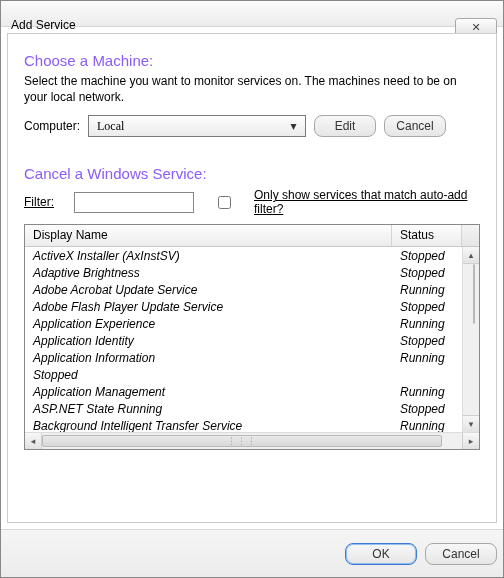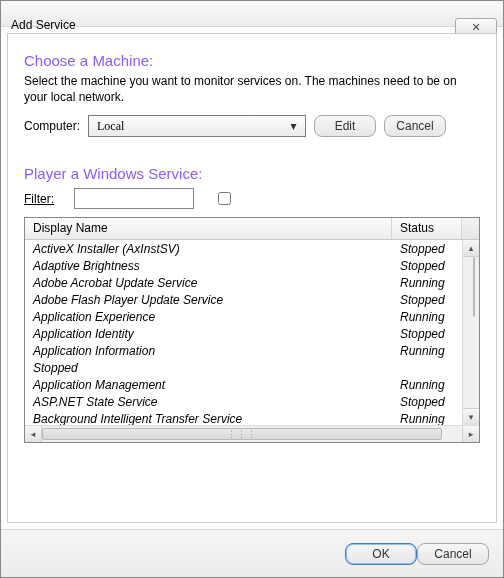--- a/index.html
+++ b/index.html
@@ -149,21 +149,21 @@
   }
   .hscroll .hthumb .grip{
     position:absolute; left:50%; top:50%; transform:translate(-50%,-50%);
     color:#999; font-size:9px; letter-spacing:1px;
   }
   .footer {
     position:absolute; left:0; right:0; bottom:0; height:48px;
     border-top:1px solid #d7d7d7;
     background: linear-gradient(to bottom,#f5f5f5,#ececec);
     display:flex; align-items:center; justify-content:flex-end;
-    padding:0 14px;
+    gap:8px; padding:0 6px;
   }
   .footer .btn.primary {
     border:1px solid #3b7bd1;
     box-shadow: inset 0 0 0 1px rgba(120,180,240,0.8);
     min-width:72px;
   }
   .footer .btn { min-width:72px; }
 </style>
 </head>
 <body>
@@ -187,26 +187,27 @@
       <span class="arrow">▾</span>
     </div>
     <div class="btn">
         <span>Edit</span>
       </div>
     <div class="btn">
         <span>Cancel</span>
       </div>
   </div>
 
-  <div class="section-title">Player a Windows Service:</div>
+  <div class="section-title">Cancel a Windows Service:</div>
 
   <div class="filter-row">
     <span class="lbl">Filter:</span>
     <input class="text-input" type="text" value="" style="">
     <input type="checkbox" class="chk" style="">
+    <span class="lbl">Only show services that match auto-add filter?</span>
   </div>
 
   <div class="grid">
     <div class="grid-header">
       <div class="gh col-name"><span>Display Name</span></div>
       <div class="gh col-status"><span>Status</span></div>
       <div class="gh col-scroll"></div>
     </div>
     <div class="grid-body-wrap">
       <div class="grid-body" id="grid-body">
@@ -239,21 +240,21 @@
             <div class="c2">Running</div>
           </div>
           <div class="grow">
             <div class="c2">Stopped</div>
           </div>
           <div class="grow">
             <div class="c1">Application Management</div>
             <div class="c2">Running</div>
           </div>
           <div class="grow">
-            <div class="c1">ASP.NET State Service</div>
+            <div class="c1">ASP.NET State Running</div>
             <div class="c2">Stopped</div>
           </div>
           <div class="grow">
             <div class="c1">Background Intelligent Transfer Service</div>
             <div class="c2">Running</div>
           </div>
         </div>
       <div class="vscroll">
         <div class="sbtn">▴</div>
         <div class="track">

